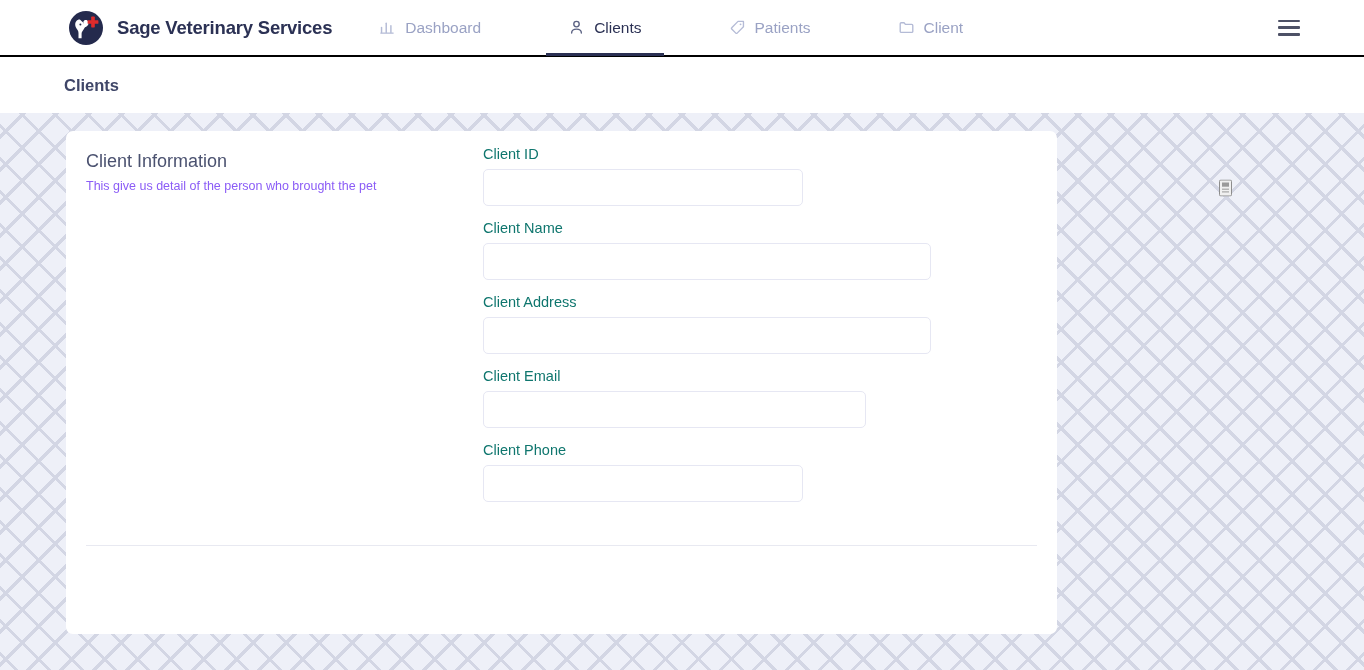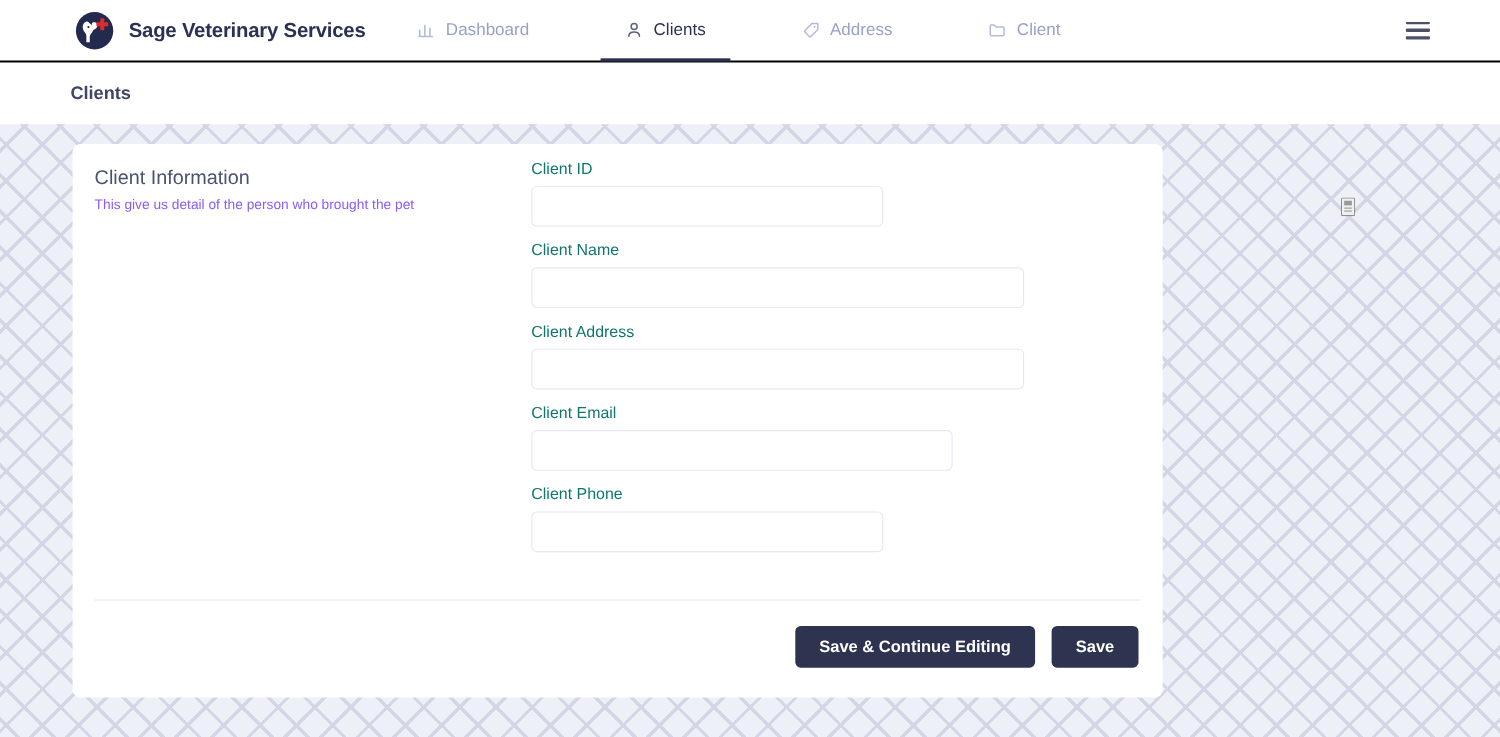--- a/index.html
+++ b/index.html
@@ -247,21 +247,21 @@
       <span>Clients</span>
     </div>
 
     <div class="navitem">
       <span class="navicon">
         <svg width="17" height="17" viewBox="0 0 20 20" fill="none" stroke="#b4bbd6" stroke-width="1.6" stroke-linejoin="round">
           <path d="M10.6 2.8H17v6.4l-7.4 7.4a1.1 1.1 0 0 1-1.6 0L3.2 11.8a1.1 1.1 0 0 1 0-1.6z"></path>
           <circle cx="13.6" cy="6.3" r="1.1" fill="#b4bbd6" stroke="none"></circle>
         </svg>
       </span>
-      <span>Address</span>
+      <span>Patients</span>
     </div>
 
     <div class="navitem">
       <span class="navicon">
         <svg width="17" height="17" viewBox="0 0 20 20" fill="none" stroke="#b4bbd6" stroke-width="1.6" stroke-linejoin="round">
           <path d="M2.6 5.6a1.2 1.2 0 0 1 1.2-1.2h3.3l1.6 2h7.5a1.2 1.2 0 0 1 1.2 1.2v7a1.2 1.2 0 0 1-1.2 1.2H3.8a1.2 1.2 0 0 1-1.2-1.2z"></path>
         </svg>
       </span>
       <span>Client</span>
     </div>
@@ -330,20 +330,16 @@
           <label class="field-label">Client Phone</label>
           <div class="input-wrap">
             <input class="input w-phone" type="text" placeholder="" style="">
           </div>
         </div>
 
       </div>
 
       <div class="divider"></div>
 
-      <div class="actions">
-        <button class="btn">Save &amp; Continue Editing</button>
-        <button class="btn">Save</button>
-      </div>
 
     </div>
   </div>
 </div>
 
 </body></html>

